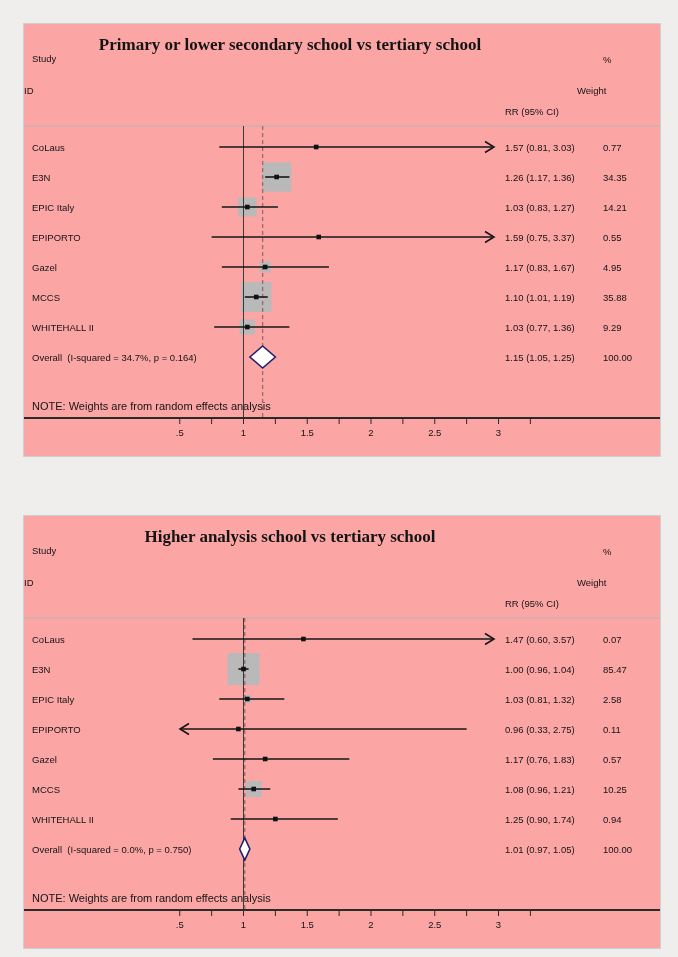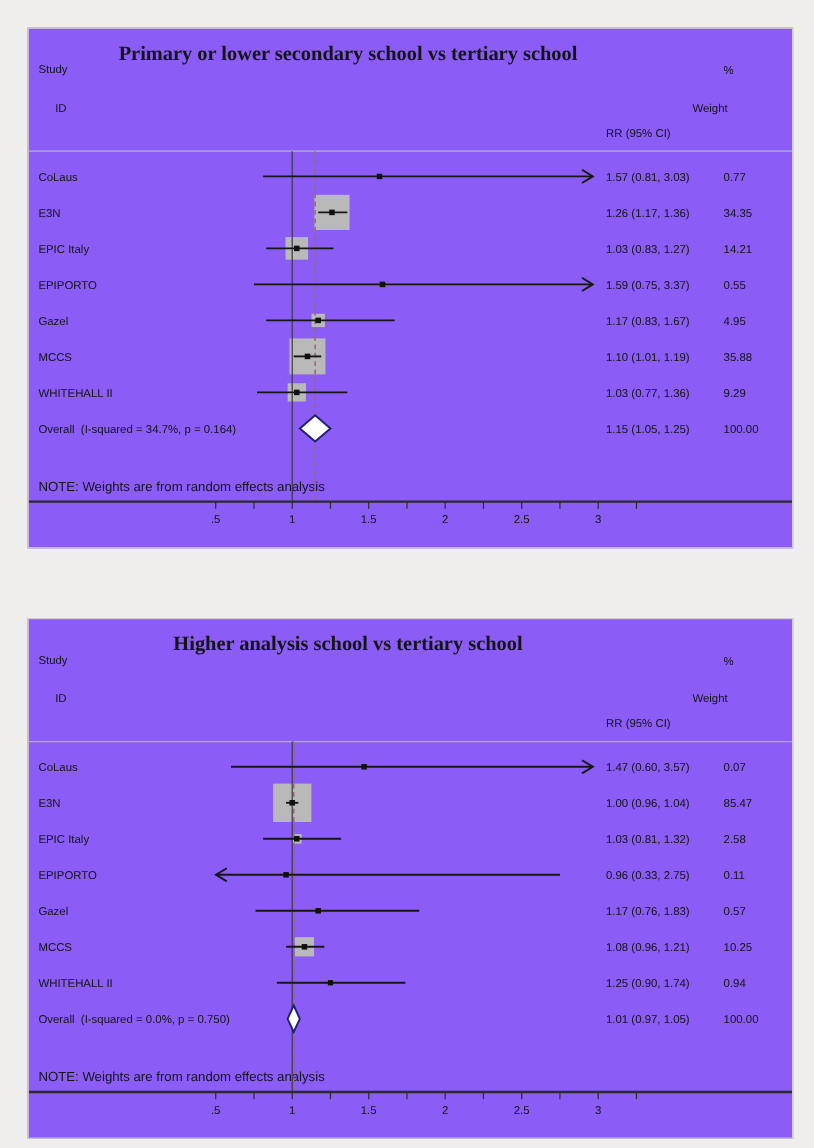--- a/index.html
+++ b/index.html
@@ -7,35 +7,35 @@
     width:678px;height:957px;
     background:#efeeec;
     font-family:"Liberation Sans",sans-serif;
     position:relative;
     overflow:hidden;
   }
   .panel{
     position:absolute;
     left:23px;
     width:636px;height:432px;
-    background:#8b5cf6;
+    background:#fca5a5;
     border:1px solid #cfcfcf;
     box-sizing:content-box;
   }
   #panel0{top:23px;}
   #panel1{top:515px;}
   .panel .overlay{position:absolute;color:#141414;}
   .chart-title{
     left:16px;top:11px;width:500px;text-align:center;
     font-family:"Liberation Serif",serif;
     font-weight:bold;font-size:17px;color:#0d0d0d;
   }
   .hdr{font-size:9.5px;}
   .hdr-study{left:8px;top:29px;}
-  .hdr-id{left:22px;top:61px;}
+  .hdr-id{left:0;top:61px;}
   .hdr-pct{left:579px;top:30px;}
   .hdr-rr{left:481px;top:61px;margin-top:21px;}
   .hdr-wt{left:553px;top:61px;}
   .note{left:8px;top:376px;font-size:11px;}
   svg.plot{position:absolute;left:0;top:0;}
   svg.plot text{
     font-family:"Liberation Sans",sans-serif;
     font-size:9.5px;fill:#141414;white-space:pre;
   }
 </style>

